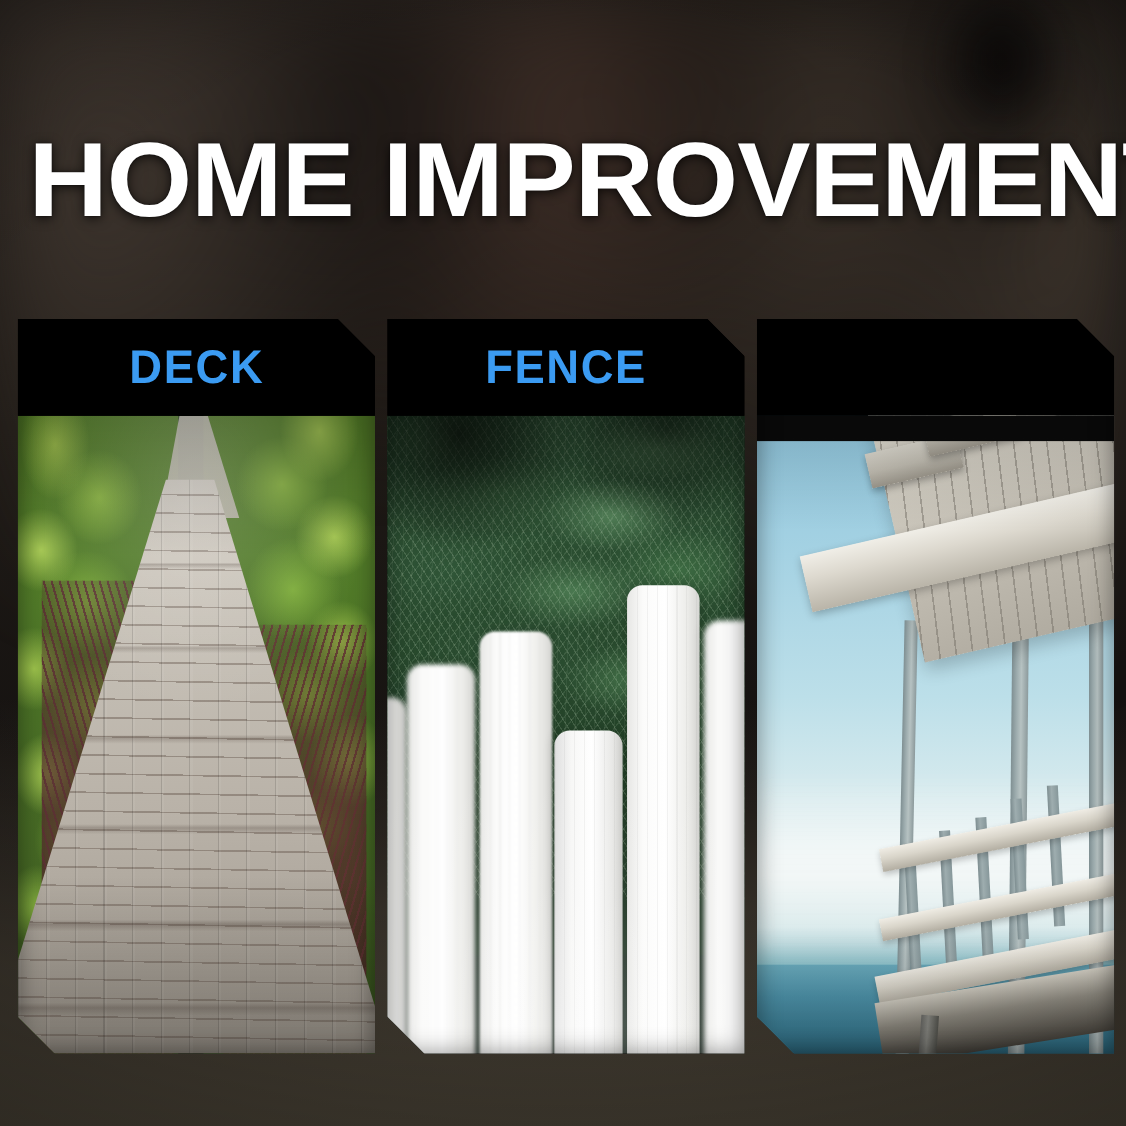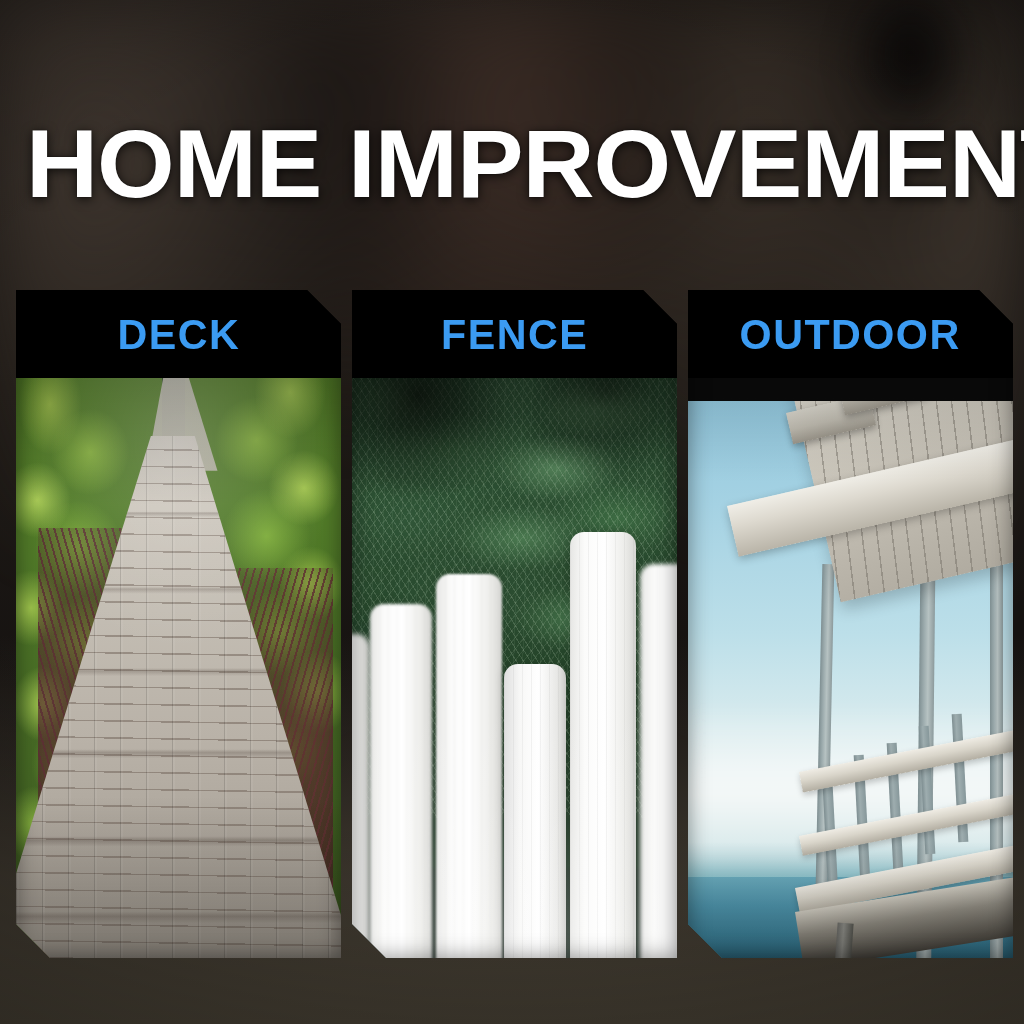--- a/index.html
+++ b/index.html
@@ -389,23 +389,20 @@
           </div>
         <div class="picket p6">
             <span class="grain"></span>
           </div>
         <div class="fence-glow"></div>
       </div>
       <div class="card-edge"></div>
     </div>
 
     <div class="card c3">
-      <div class="card-head">
-        <span class="card-label">OUTDOOR</span>
-      </div>
       <div class="photo">
         <div class="out-sky"></div>
         <div class="out-haze"></div>
         <div class="out-ocean"></div>
         <div class="post post-c"></div>
         <div class="post post-b"></div>
         <div class="post post-a"></div>
         <div class="out-roof">
             <span class="slats"></span>
           </div>

